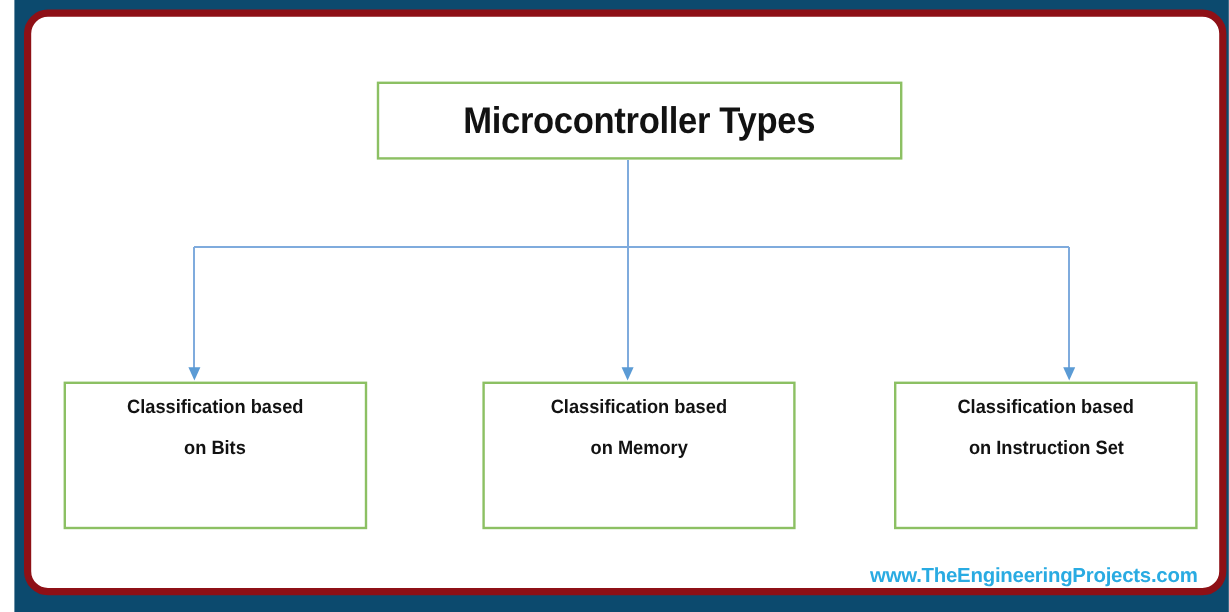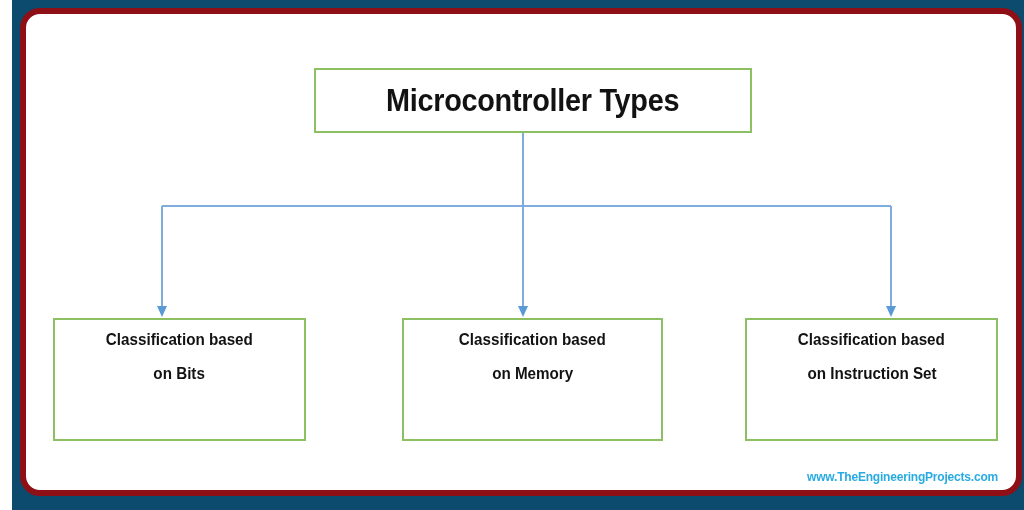--- a/index.html
+++ b/index.html
@@ -97,21 +97,21 @@
   }
   .leaf-line.second {
     margin-top: 18px;
   }
 
   
   #watermark {
     position: absolute;
     right: 38px;
     top: 470px;
-    font-size: 12px;
+    font-size: 17px;
     font-weight: bold;
     color: #29ABE2;
     letter-spacing: -0.2px;
     white-space: nowrap;
     z-index: 4;
   }
 </style>
 </head>
 <body>
 

